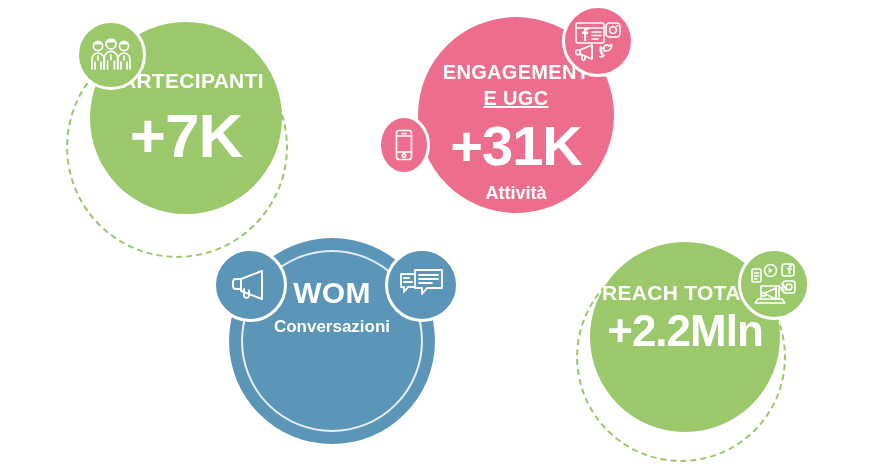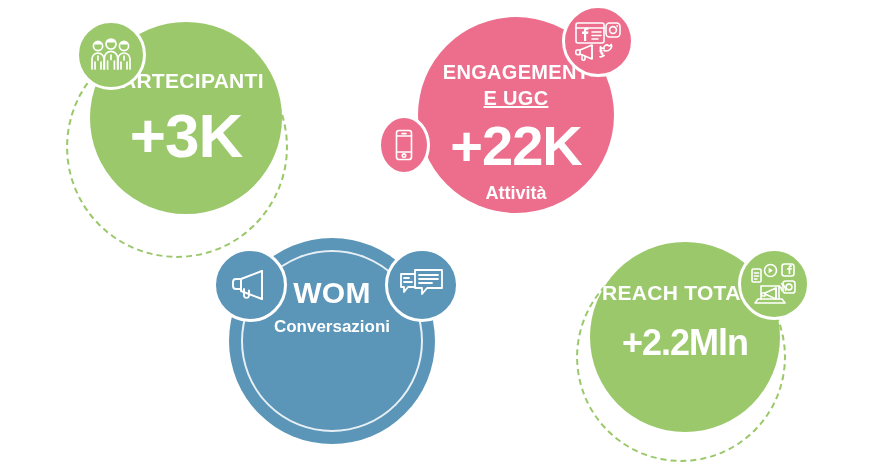--- a/index.html
+++ b/index.html
@@ -123,21 +123,21 @@
 <div id="canvas">
 
   <div class="stat-group" id="card-participants">
 
     <div class="dashed-ring" id="participants-dashed"></div>
 
     <div class="disc" id="participants-disc"></div>
 
     <div class="label-stack" id="participants-text">
       <div class="cap" style="font-size:21px;">PARTECIPANTI</div>
-      <div class="big" style="font-size:62px; margin-top:14px;">+3K</div>
+      <div class="big" style="font-size:62px; margin-top:14px;">+7K</div>
     </div>
 
     <div class="badge" id="participants-badge">
       <svg width="44" height="36" viewBox="0 0 44 36" fill="none" stroke="#ffffff" stroke-width="1.7" stroke-linecap="round" stroke-linejoin="round">
 
         <circle cx="9" cy="9" r="4.6"></circle>
         <path d="M9 4.4 C6.6 4.4 5.3 6 5.3 7.6 L12.7 7.6 C12.7 6 11.4 4.4 9 4.4 Z" fill="#ffffff" stroke="none"></path>
         <path d="M3 32 v-10 a6 6 0 0 1 6-6 a6 6 0 0 1 6 6 v10"></path>
         <path d="M6 32 v-7 M12 32 v-7 M9 19 v4"></path>
 
@@ -155,21 +155,21 @@
   </div>
 
   <div class="stat-group" id="card-engagement">
 
     <div class="disc" id="engagement-disc"></div>
     <div class="arc-ring" id="engagement-arc"></div>
 
     <div class="label-stack" id="engagement-text">
       <div class="cap" style="font-size:20px;">ENGAGEMENT</div>
       <div class="cap" style="font-size:20px; margin-top:6px;text-decoration:underline;">E UGC</div>
-      <div class="big" style="font-size:56px; margin-top:10px;">+22K</div>
+      <div class="big" style="font-size:56px; margin-top:10px;">+31K</div>
       <div class="sub" style="font-size:18px; margin-top:10px;">Attività</div>
     </div>
 
     <div class="badge" id="engagement-badge">
       <svg width="48" height="42" viewBox="0 0 48 42" fill="none" stroke="#ffffff" stroke-width="1.6" stroke-linecap="round" stroke-linejoin="round">
 
         <rect x="2" y="3" width="28" height="20" rx="2"></rect>
         <path d="M2 8 h28"></path>
 
         <path d="M10 21 v-7 h-2 v-2.4 h2 v-1.6 c0-1.6 1-2.6 2.6-2.6 h1.8 v2.4 h-1.4 c-.6 0-.8.3-.8.9 v.9 h2.2 l-.3 2.4 h-1.9 v7 z" fill="#ffffff" stroke="none"></path>
@@ -230,21 +230,21 @@
     </div>
   </div>
 
   <div class="stat-group" id="card-reach">
 
     <div class="dashed-ring" id="reach-dashed"></div>
     <div class="disc" id="reach-disc"></div>
 
     <div class="label-stack" id="reach-text">
       <div class="cap" style="font-size:21px;">REACH TOTALE</div>
-      <div class="big" style="font-size:36px; margin-top:22px;">+2.2Mln</div>
+      <div class="big" style="font-size:44px; margin-top:6px;">+2.2Mln</div>
     </div>
 
     <div class="badge" id="reach-badge">
       <svg width="48" height="44" viewBox="0 0 48 44" fill="none" stroke="#ffffff" stroke-width="1.6" stroke-linecap="round" stroke-linejoin="round">
 
         <rect x="2" y="7" width="9" height="13" rx="1.2"></rect>
         <path d="M4.4 11 h4.2 M4.4 14 h4.2 M4.4 17 h2.6"></path>
 
         <circle cx="20.5" cy="8.5" r="6"></circle>
         <path d="M18.6 5.8 l4.4 2.7 l-4.4 2.7 z" fill="#ffffff" stroke="none"></path>

